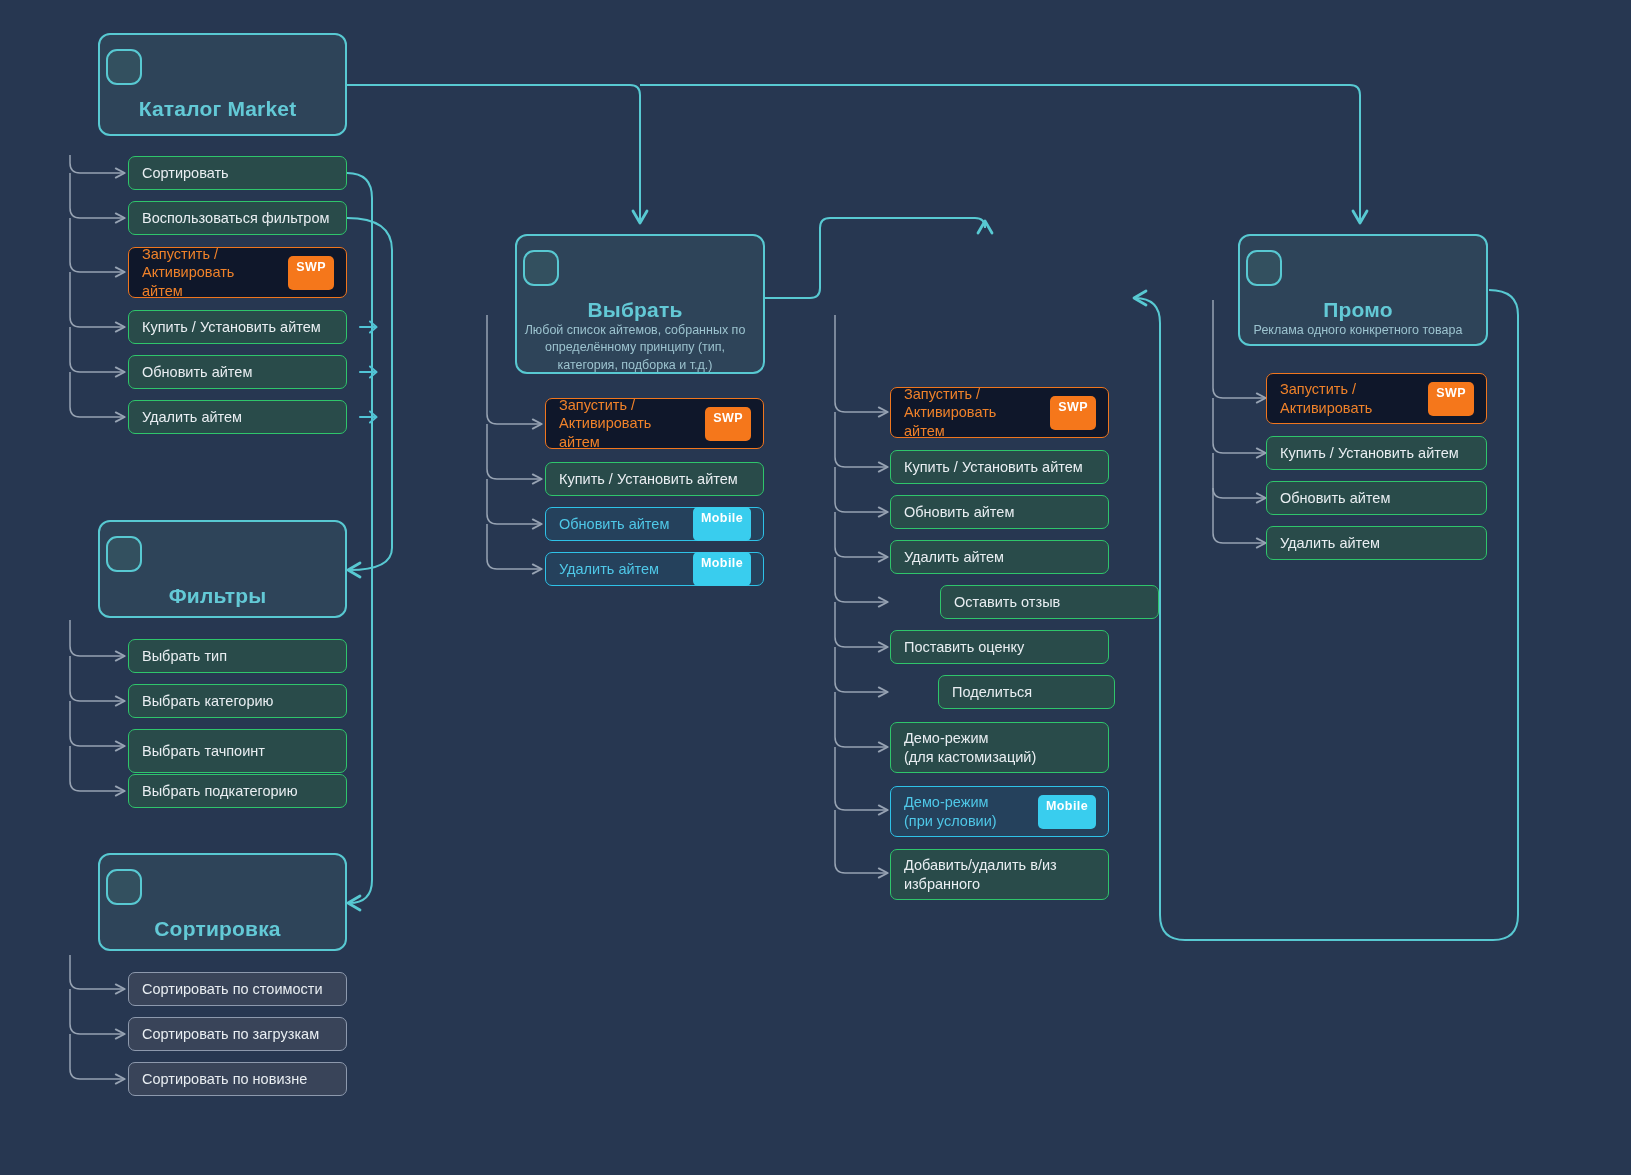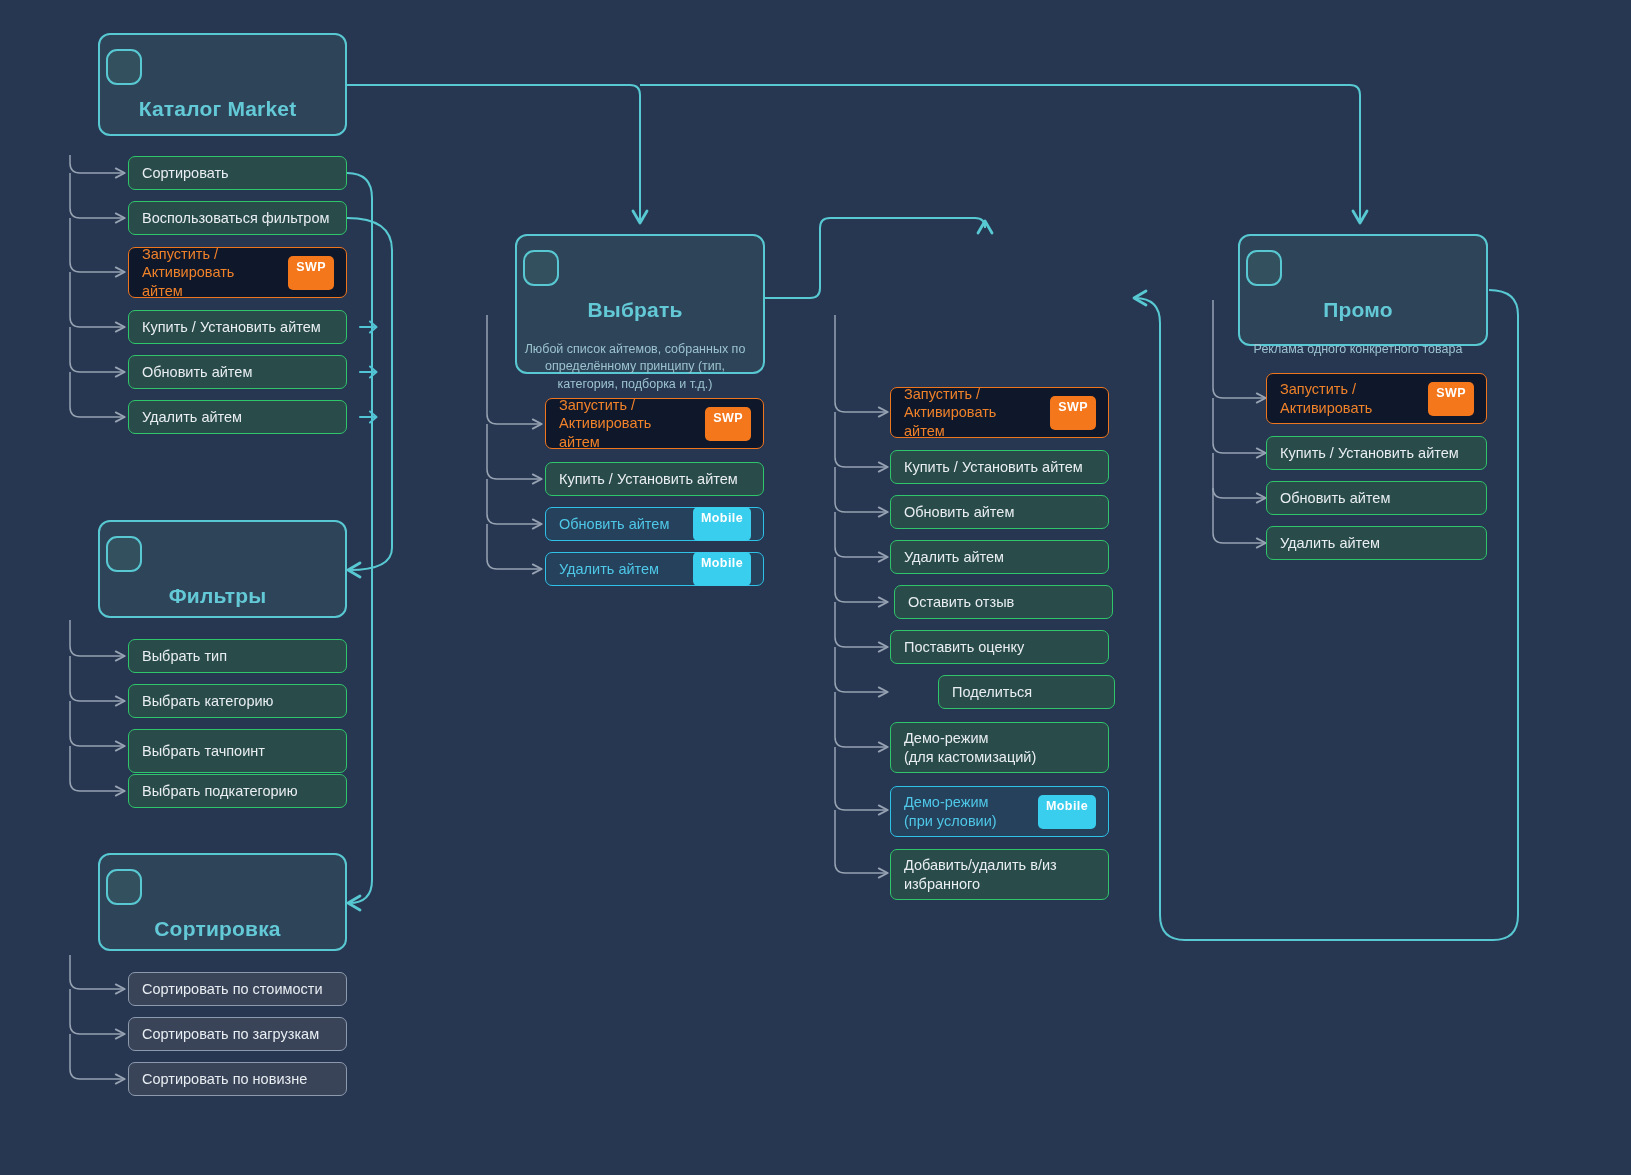--- a/index.html
+++ b/index.html
@@ -36,21 +36,21 @@
     font-size:21px;
     font-weight:700;
     letter-spacing:.2px;
     line-height:1.15;
     white-space:nowrap;
   }
   .card .sub{
     color:#9cc3cf;
     font-size:12.5px;
     line-height:1.38;
-    margin-top:19px;
+    margin-top:0;
     font-weight:400;
   }
 
   
   .box{
     position:absolute;
     box-sizing:border-box;
     border-radius:7px;
     display:flex;
     align-items:center;
@@ -286,21 +286,21 @@
       </div>
       <div class="box green" style="left: 890px; top: 450px; width: 219px; height: 34px;">
         <span class="lbl">Купить / Установить айтем</span>
       </div>
       <div class="box green" style="left: 890px; top: 495px; width: 219px; height: 34px;">
         <span class="lbl">Обновить айтем</span>
       </div>
       <div class="box green" style="left: 890px; top: 540px; width: 219px; height: 34px;">
         <span class="lbl">Удалить айтем</span>
       </div>
-      <div class="box green" style="left: 894px; top: 585px; width: 219px; height: 34px;">
+      <div class="box green" style="left: 940px; top: 585px; width: 219px; height: 34px;">
         <span class="lbl">Оставить отзыв</span>
       </div>
       <div class="box green" style="left: 890px; top: 630px; width: 219px; height: 34px;">
         <span class="lbl">Поставить оценку</span>
       </div>
       <div class="box green" style="left: 938px; top: 675px; width: 177px; height: 34px; justify-content: flex-end;">
         <span class="lbl">Поделиться</span>
       </div>
       <div class="box green" style="left: 890px; top: 722px; width: 219px; height: 51px;">
         <span class="lbl">Демо-режим

